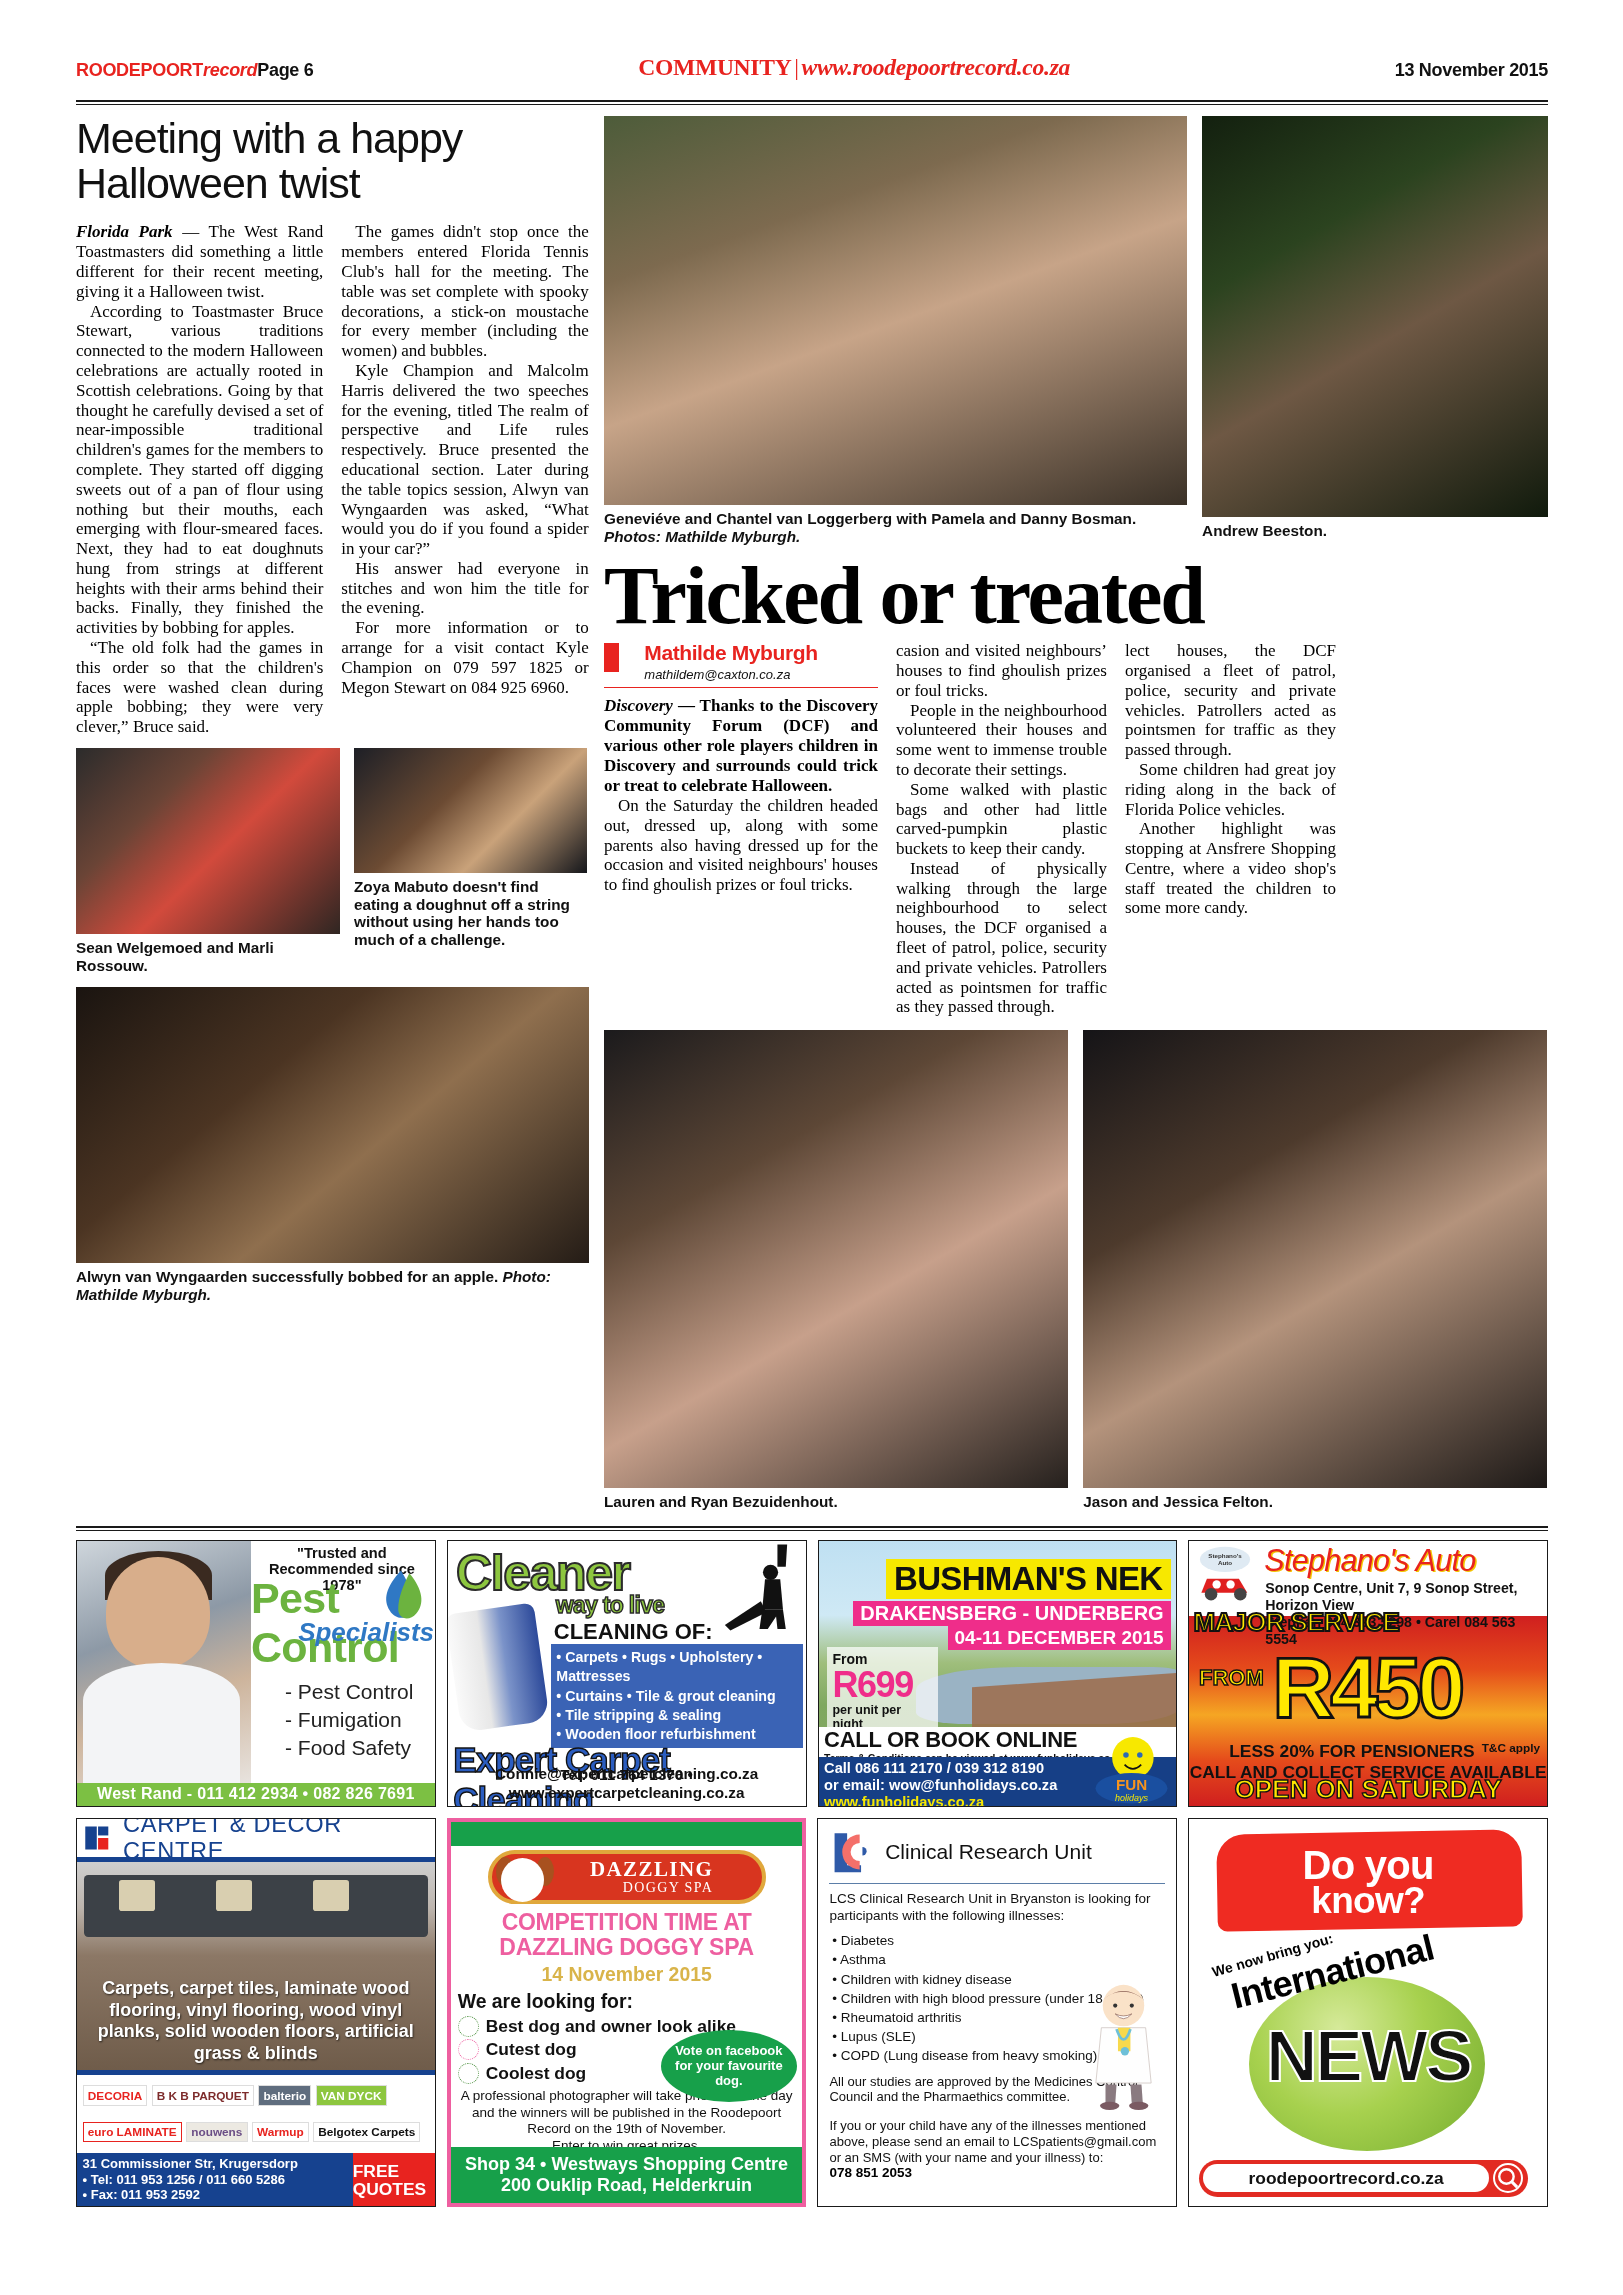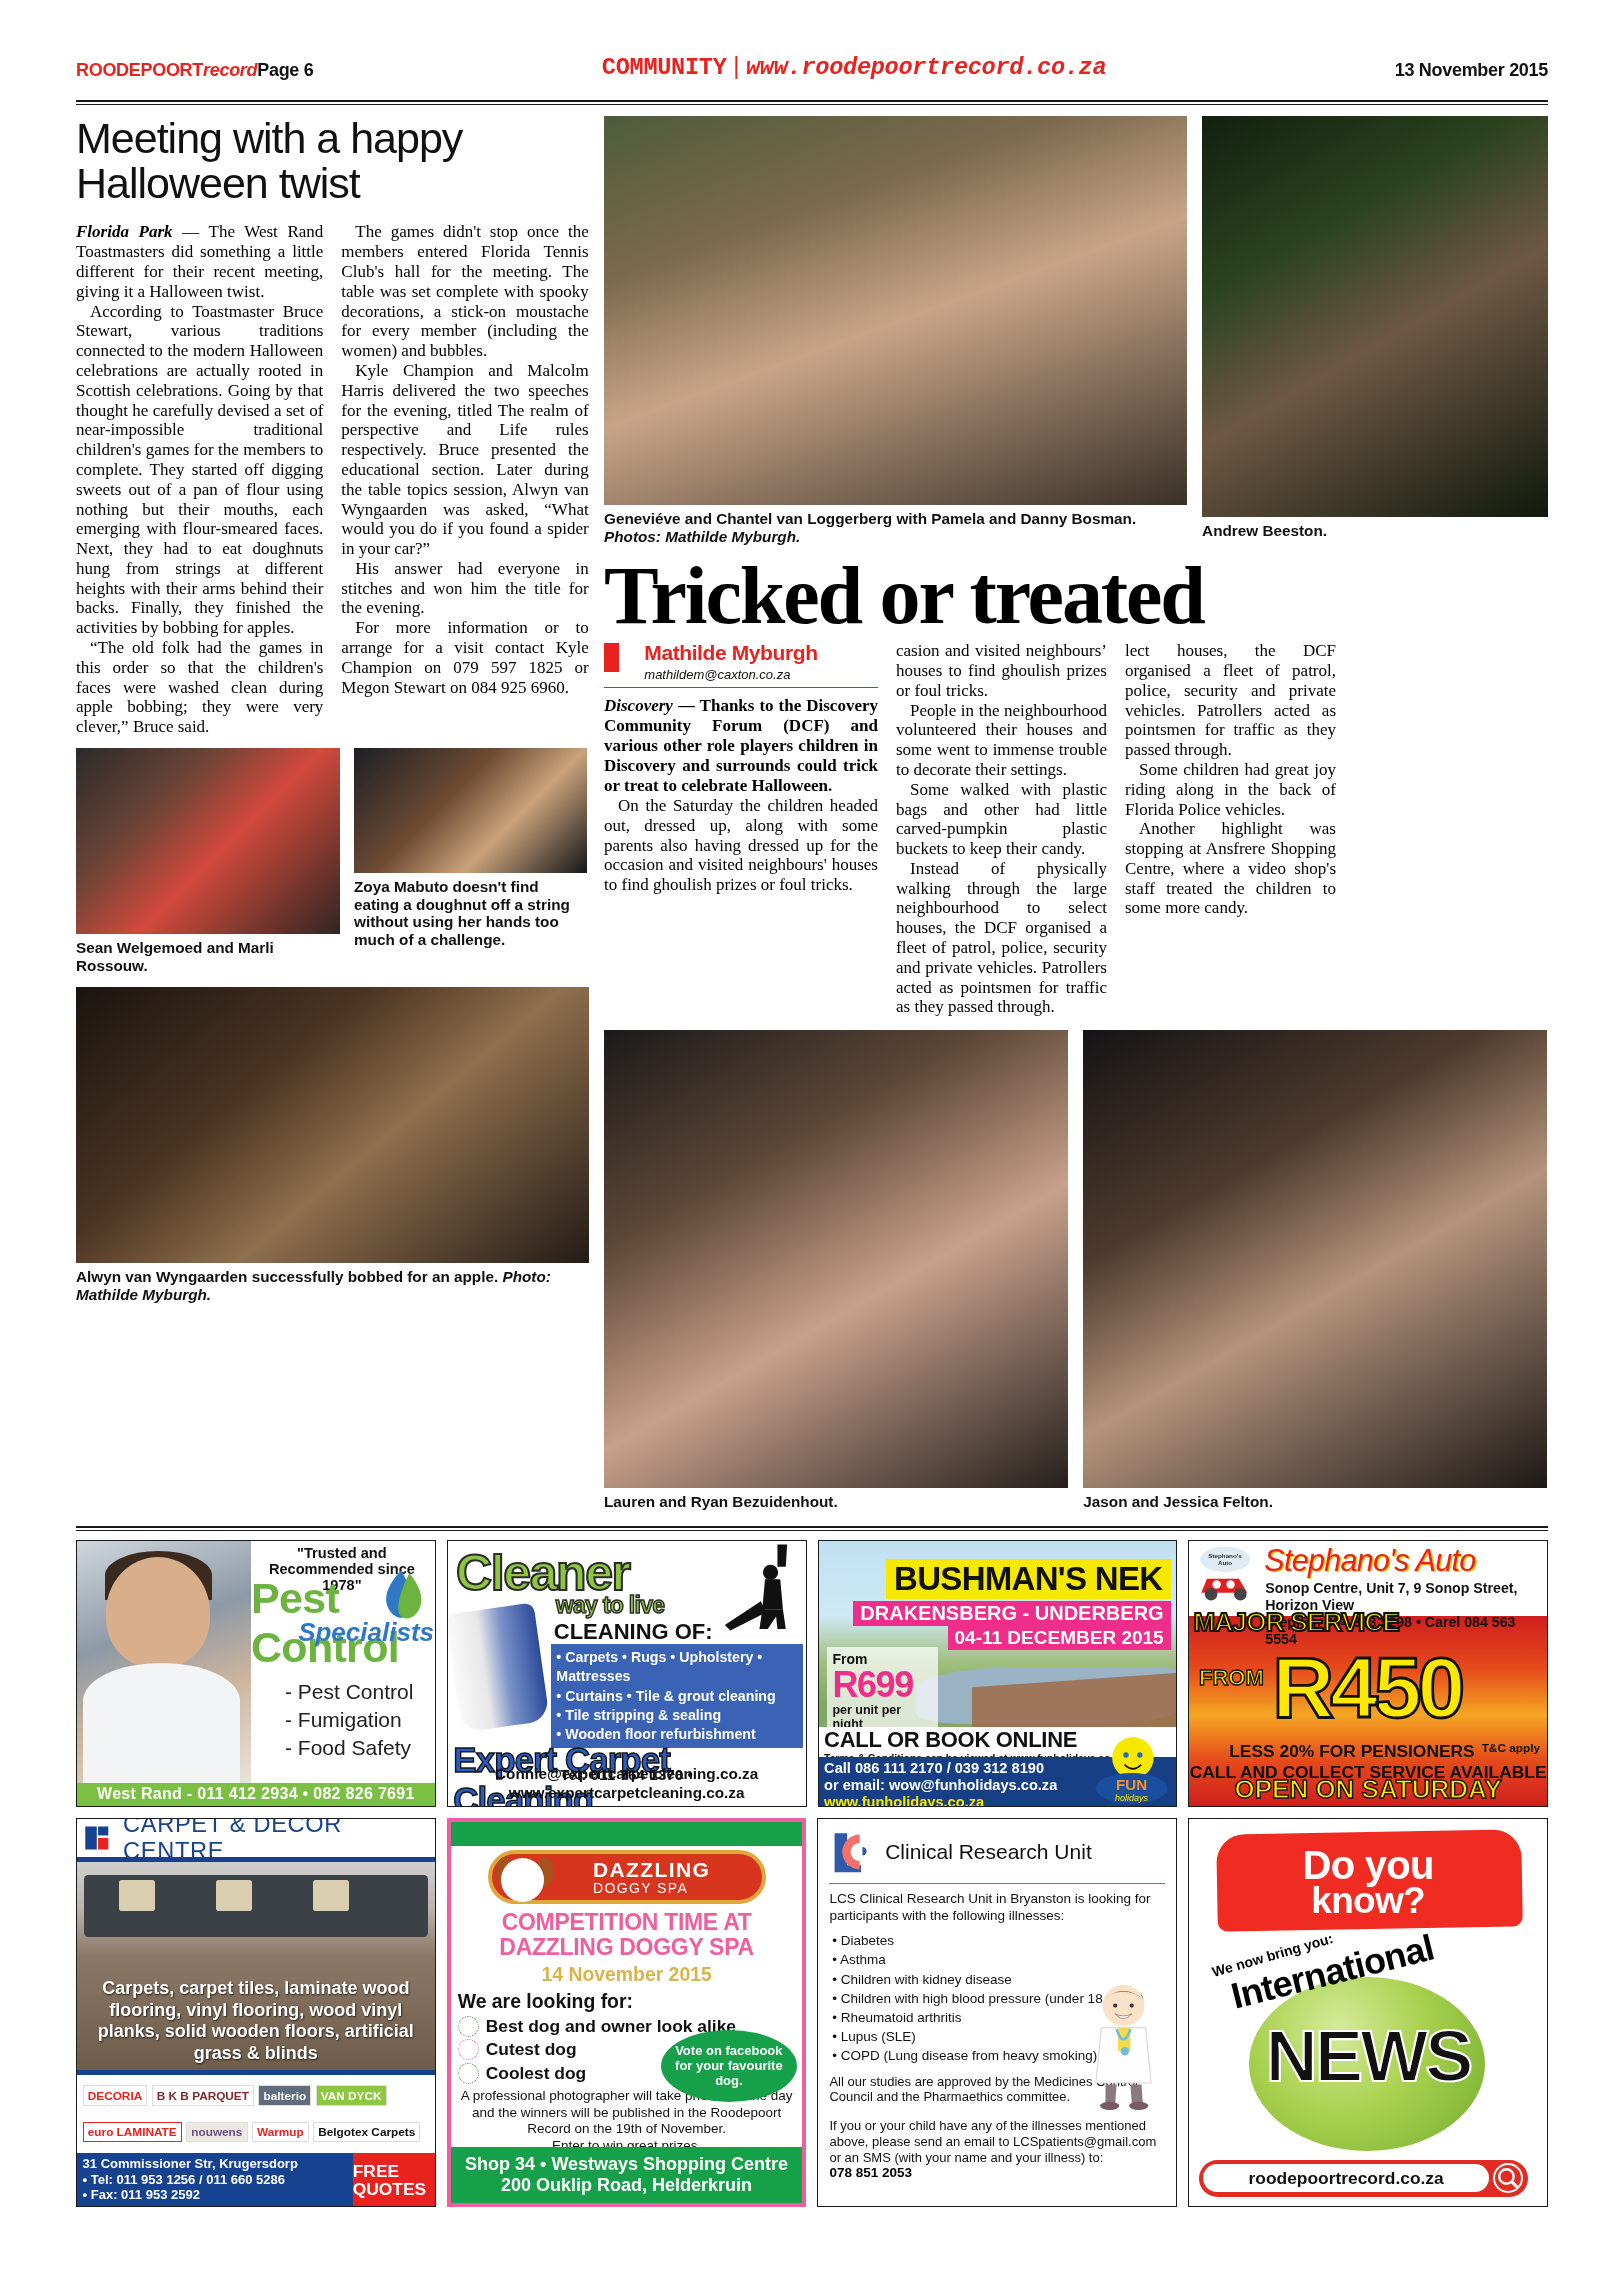--- a/index.html
+++ b/index.html
@@ -14,21 +14,21 @@
 
   
   .masthead {
     display: flex; align-items: flex-end; justify-content: space-between;
     padding-top: 54px; padding-bottom: 19px;
   }
   .mh-left { font-family: "Liberation Sans", sans-serif; font-size: 18px; font-weight: bold; letter-spacing: -0.3px; }
   .mh-left .red { color: #e8231f; }
   .mh-left .it { font-style: italic; color: #e8231f; }
   .mh-left .pg { color: #111; }
-  .mh-center { font-family: Liberation Mono, monospace; font-size: 23.6px; font-weight: bold; letter-spacing: -0.3px; }
+  .mh-center { font-family: Liberation Serif, serif; font-size: 23.6px; font-weight: bold; letter-spacing: -0.3px; }
   .mh-center .c1 { color: #e8231f; }
   .mh-center .bar { color: #e8231f; font-weight: normal; padding: 0 2.8px;}
   .mh-center .c2 { color: #e8231f; font-style: italic; }
   .mh-right { font-family: "Liberation Sans", sans-serif; font-size: 18px; font-weight: bold; color: #111; letter-spacing: -0.3px;}
   .mh-rule { border-top: 2.8px solid #1a1a1a; border-bottom: 0.7px solid #1a1a1a; height: 4.9px; margin-bottom: 11px; }
 
   
   .top-region { display: flex; gap: 15.3px; }
   .left-story { width: 528px; }
   .right-region { width: 944px; }
@@ -492,21 +492,21 @@
         </div>
       </div>
     </div>
 
     <div class="ad ad-dog">
       <div class="dog-top"></div>
       <div class="dog-logo">
         <div class="dog-ear" style="left:4.2px"></div>
         <div class="dog-ear" style="left:44px"></div>
         <div class="dog-face"></div>
-        <div style="margin-left:50px; text-align:left;">
+        <div style="margin-left:50px; text-align:right;font-family:Liberation Serif, serif;">
           <div class="l1">DAZZLING</div>
           <div class="l2">DOGGY SPA</div>
         </div>
       </div>
       <div class="dog-comp">COMPETITION TIME AT DAZZLING DOGGY SPA</div>
       <div class="dog-date">14 November 2015</div>
       <div class="dog-look">We are looking for:</div>
       <div class="dog-item">
           <div class="paw"></div>
           <span>Best dog and owner look alike</span>

